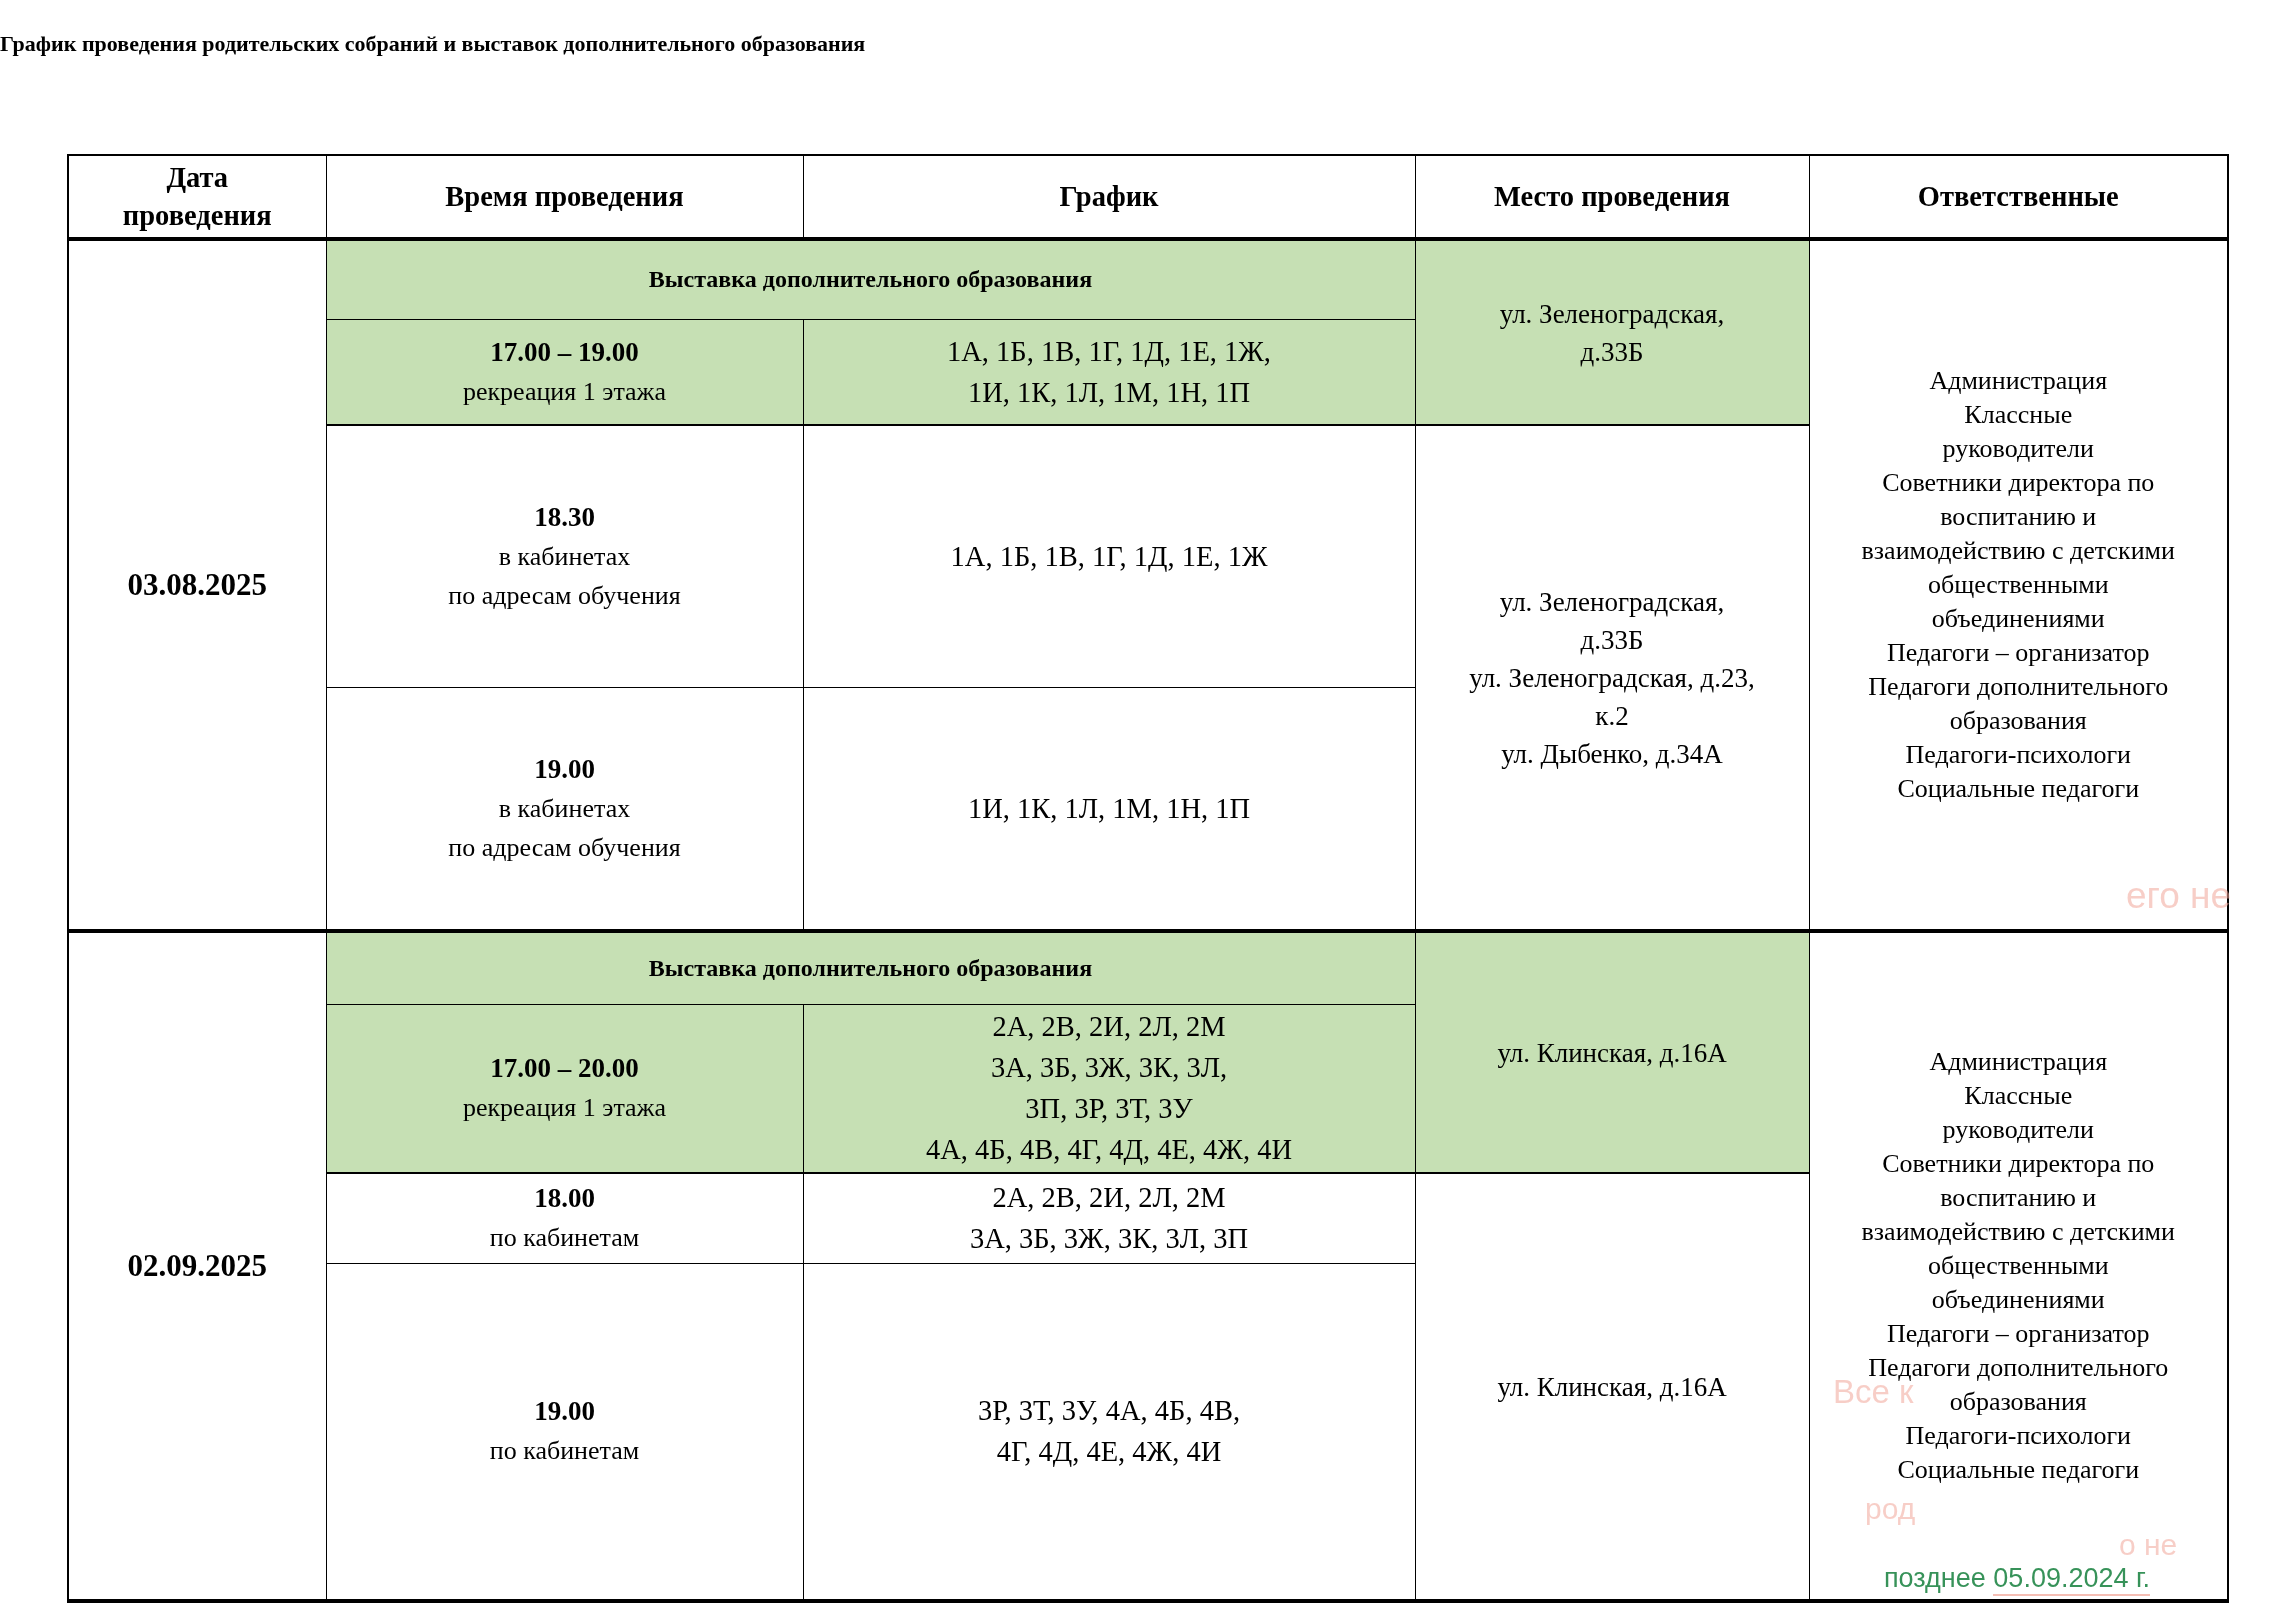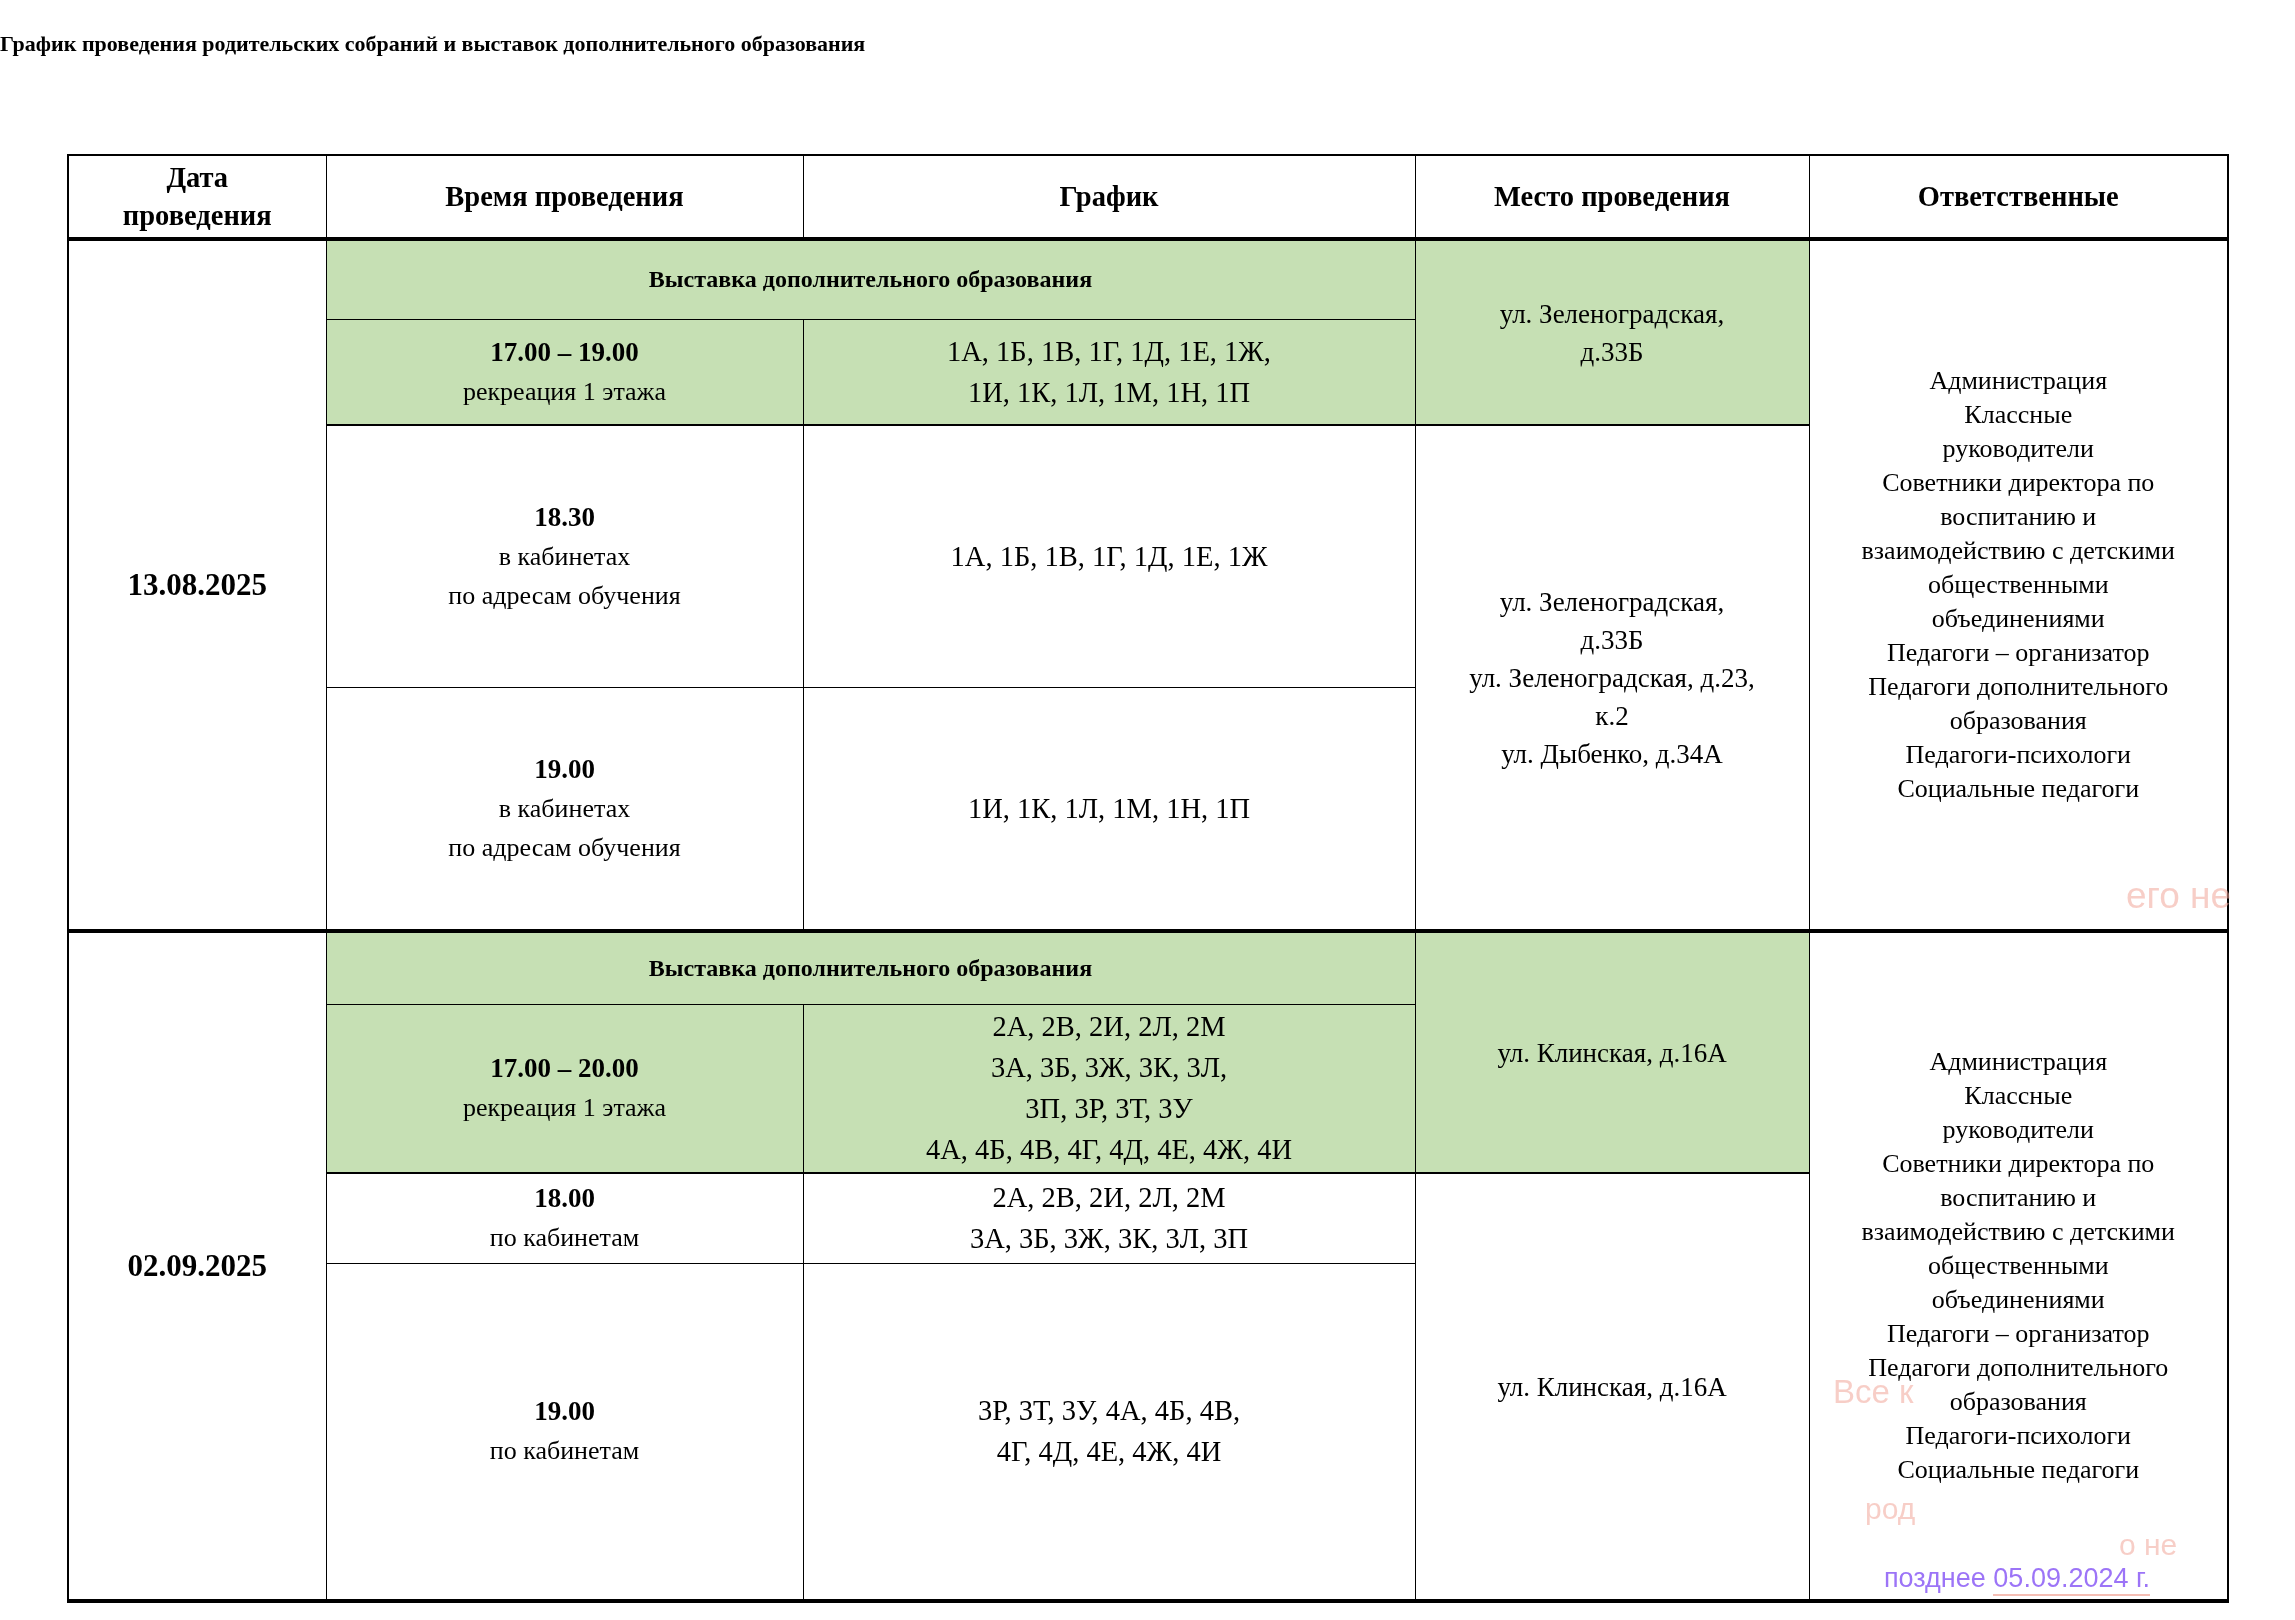--- a/index.html
+++ b/index.html
@@ -37,21 +37,21 @@
   .time .tv{font-weight:bold;font-size:27px;}
   .cls{font-size:28.5px;line-height:41px;}
   .loc{font-size:27px;line-height:38px;}
   .resp{font-size:26px;line-height:34px;vertical-align:top;padding-top:5.4px;}
   .wm{
     position:absolute;
     font-family:"Liberation Sans", sans-serif;
     color:#f2a79b;opacity:0.55;
     white-space:nowrap;
   }
-  .wm-light{color:#8b5cf6;opacity:0.85;}
+  .wm-light{color:#15803d;opacity:0.85;}
   .wm-underline{border-bottom:2px solid rgba(240,160,145,0.8);padding-bottom:1.4px;}
 </style>
 </head>
 <body>
 
 <div class="title">
   <div>График проведения родительских собраний и выставок дополнительного образования</div>
 </div>
 
 <table class="tbl">
@@ -65,21 +65,21 @@
   <tbody>
       <tr style="height:84px">
     <th><span>Дата<br>проведения</span></th>
     <th>Время проведения</th>
     <th>График</th>
     <th>Место проведения</th>
     <th>Ответственные</th>
   </tr>
 
   <tr style="height:80px">
-    <td rowspan="4" class="date bb">13.08.2025</td>
+    <td rowspan="4" class="date bb">03.08.2025</td>
     <td colspan="2" class="g band">Выставка дополнительного образования</td>
     <td rowspan="2" class="g loc bb2">ул. Зеленоградская,<br>д.33Б</td>
     <td rowspan="4" class="resp bb">Администрация<br>Классные<br>руководители<br>Советники директора по<br>воспитанию и<br>взаимодействию с детскими<br>общественными<br>объединениями<br>Педагоги – организатор<br>Педагоги дополнительного<br>образования<br>Педагоги-психологи<br>Социальные педагоги</td>
   </tr>
   <tr style="height:106px">
     <td class="g time bb2">
       <div class="tv">17.00 – 19.00</div>
       <div>рекреация 1 этажа</div>
     </td>
     <td class="g cls bb2">1А, 1Б, 1В, 1Г, 1Д, 1Е, 1Ж,<br>1И, 1К, 1Л, 1М, 1Н, 1П</td>

